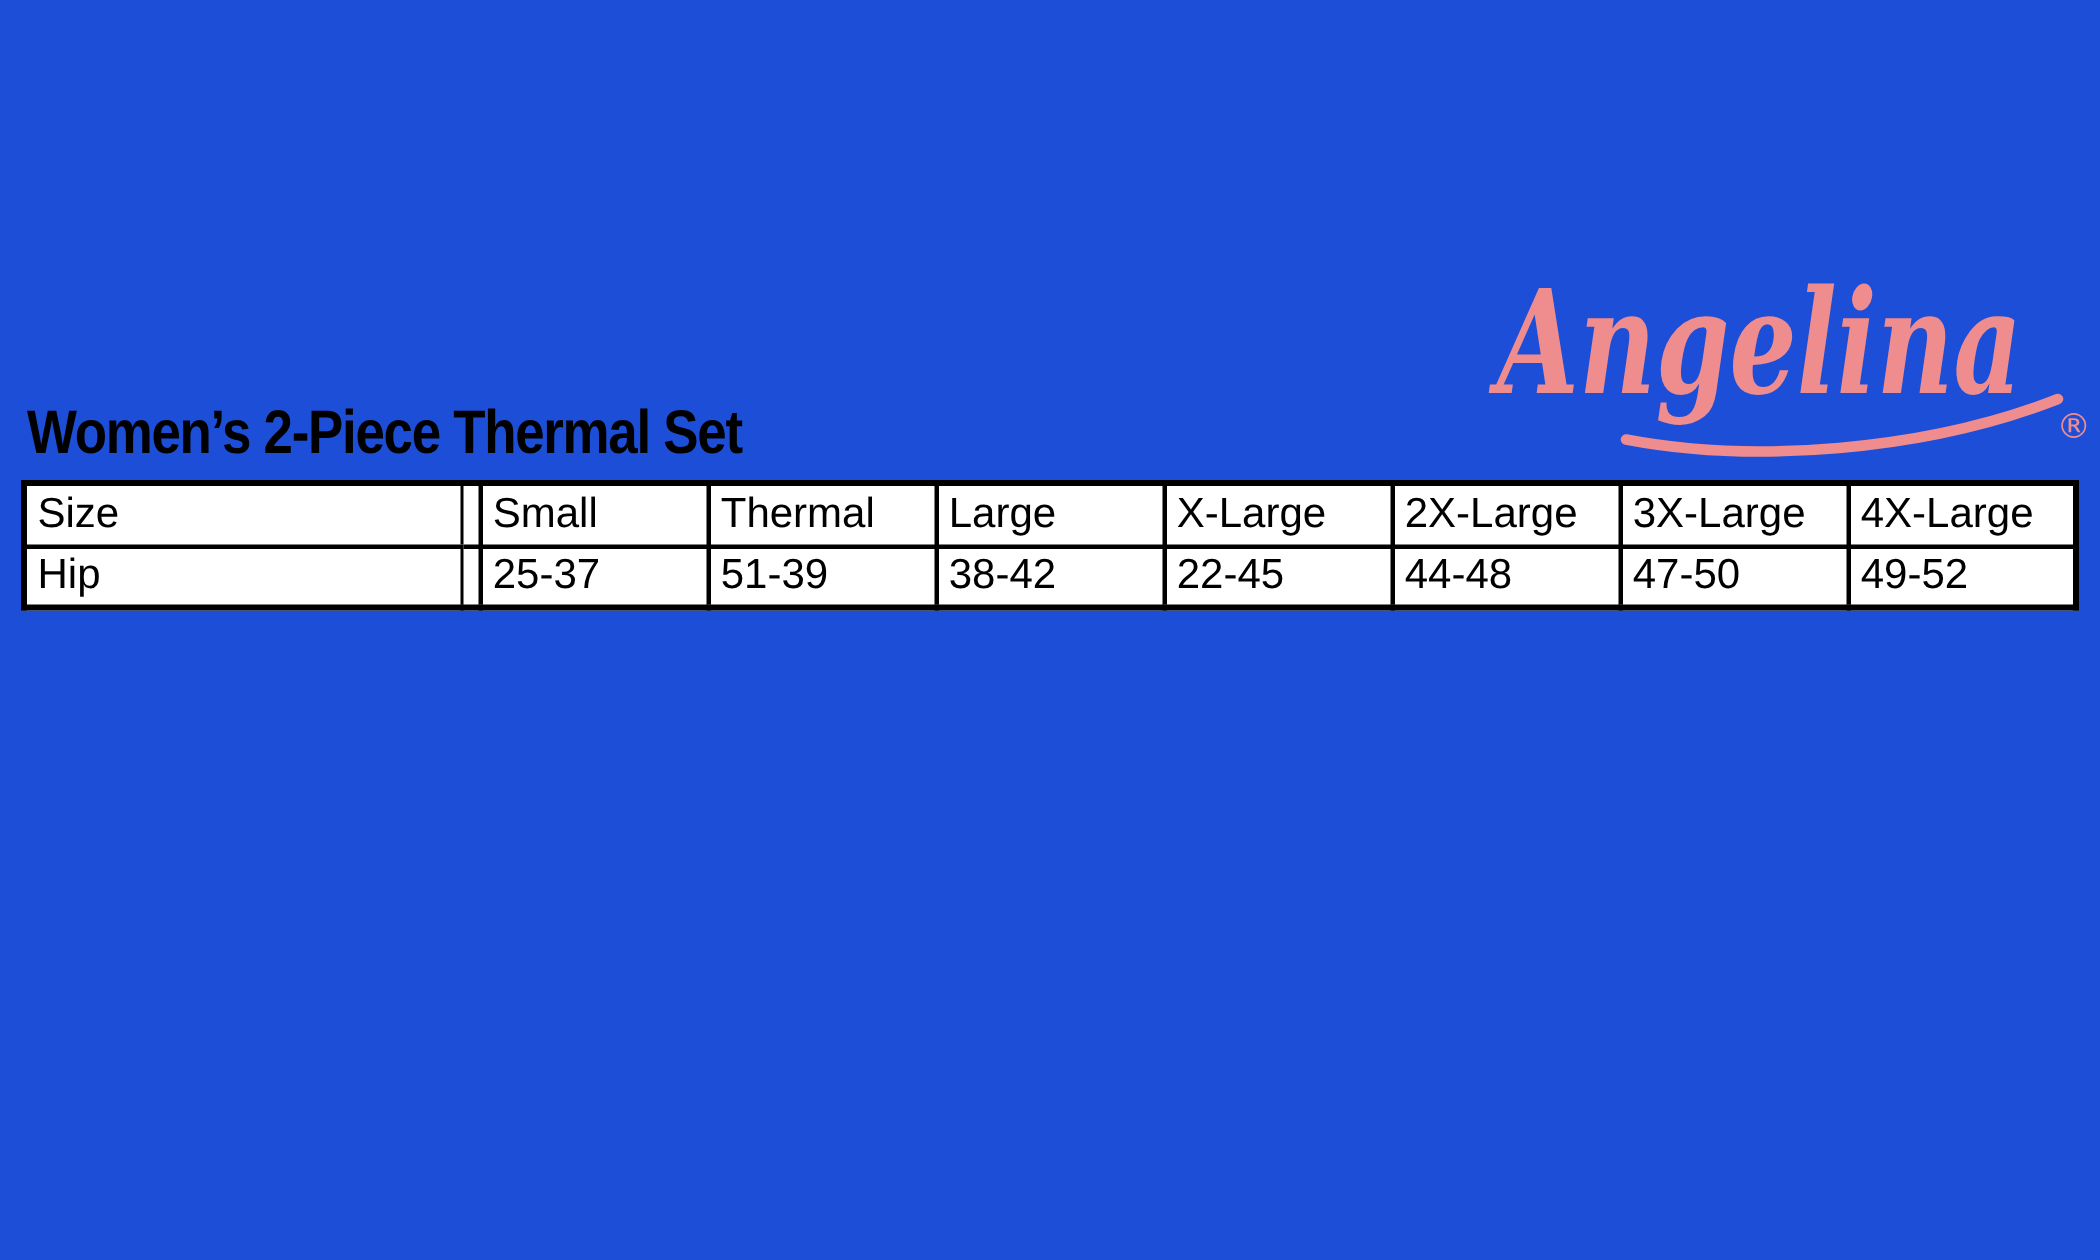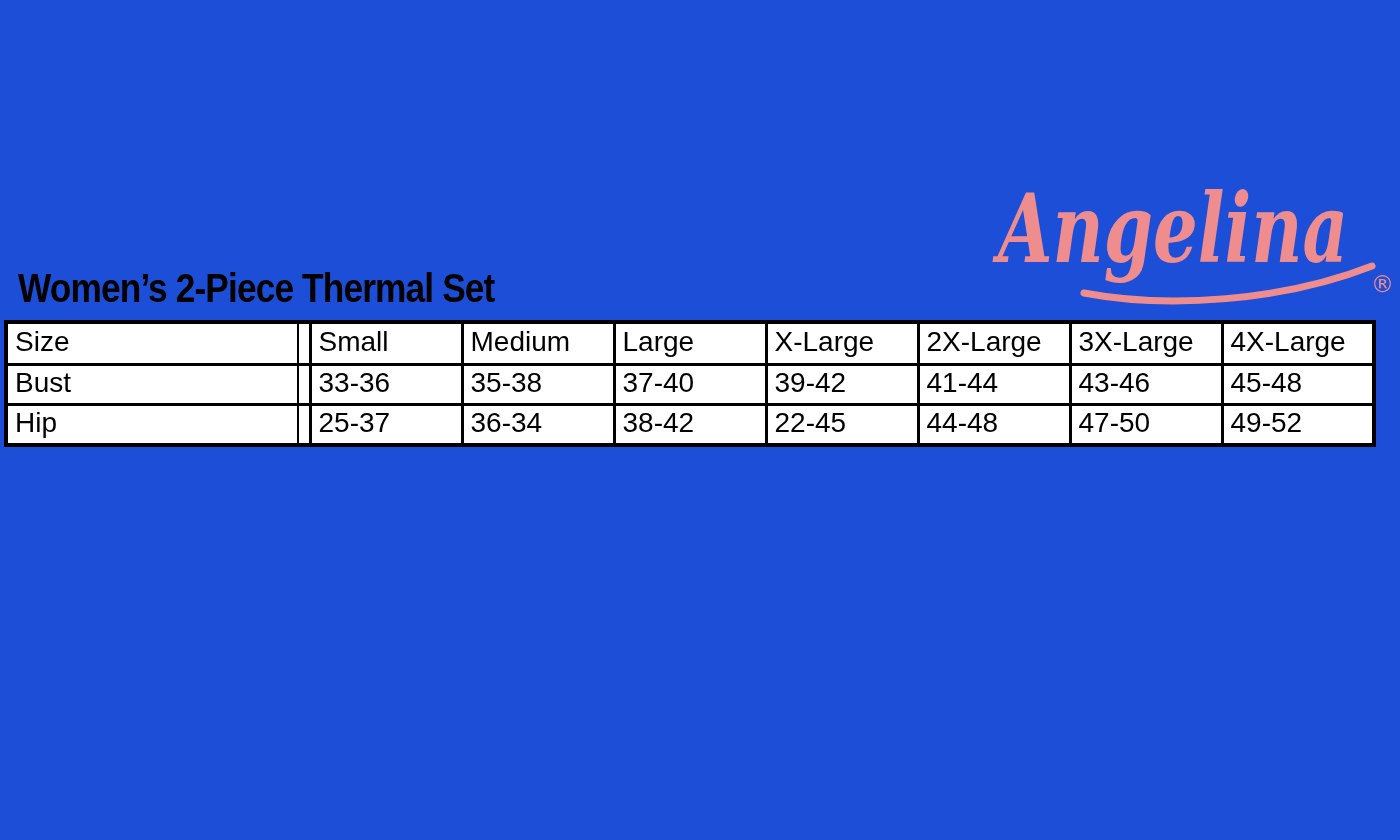--- a/index.html
+++ b/index.html
@@ -38,21 +38,21 @@
     letter-spacing: -1px;
     transform: scaleX(0.86);
     transform-origin: left center;
     white-space: nowrap;
     color: #000000;
   }
 
   
   .size-table {
     position: absolute;
-    left: 4px;
+    left: 14px;
     top: 320px;
     width: 1368px;
     border-collapse: collapse;
     table-layout: fixed;
     border: 4px solid #000000;
     background: #ffffff;
   }
   .size-table tr { height: 40px; }
   .size-table thead tr { height: 42px; }
   .size-table th,
@@ -98,45 +98,34 @@
       <col style="width:152px">
         <col style="width:152px">
         <col style="width:152px">
       <col style="width:152px">
     </colgroup>
     <thead>
       <tr>
           <th class="label-cell">Size</th>
           <th class="spacer-cell"></th>
           <th class="size-cell">Small</th>
-          <th class="size-cell">Medium</th>
+          <th class="size-cell">Thermal</th>
           <th class="size-cell">Large</th>
           <th class="size-cell">X-Large</th>
           <th class="size-cell">2X-Large</th>
           <th class="size-cell">3X-Large</th>
           <th class="size-cell">4X-Large</th>
         </tr>
     </thead>
     <tbody>
         <tr>
-          <td class="label-cell">Bust</td>
-          <td class="spacer-cell"></td>
-          <td class="size-cell">33-36</td>
-          <td class="size-cell">35-38</td>
-          <td class="size-cell">37-40</td>
-          <td class="size-cell">39-42</td>
-          <td class="size-cell">41-44</td>
-          <td class="size-cell">43-46</td>
-          <td class="size-cell">45-48</td>
-        </tr>
-        <tr>
           <td class="label-cell">Hip</td>
           <td class="spacer-cell"></td>
           <td class="size-cell">25-37</td>
-          <td class="size-cell">36-34</td>
+          <td class="size-cell">51-39</td>
           <td class="size-cell">38-42</td>
           <td class="size-cell">22-45</td>
           <td class="size-cell">44-48</td>
           <td class="size-cell">47-50</td>
           <td class="size-cell">49-52</td>
         </tr>
       </tbody>
   </table>
 
 </div>

